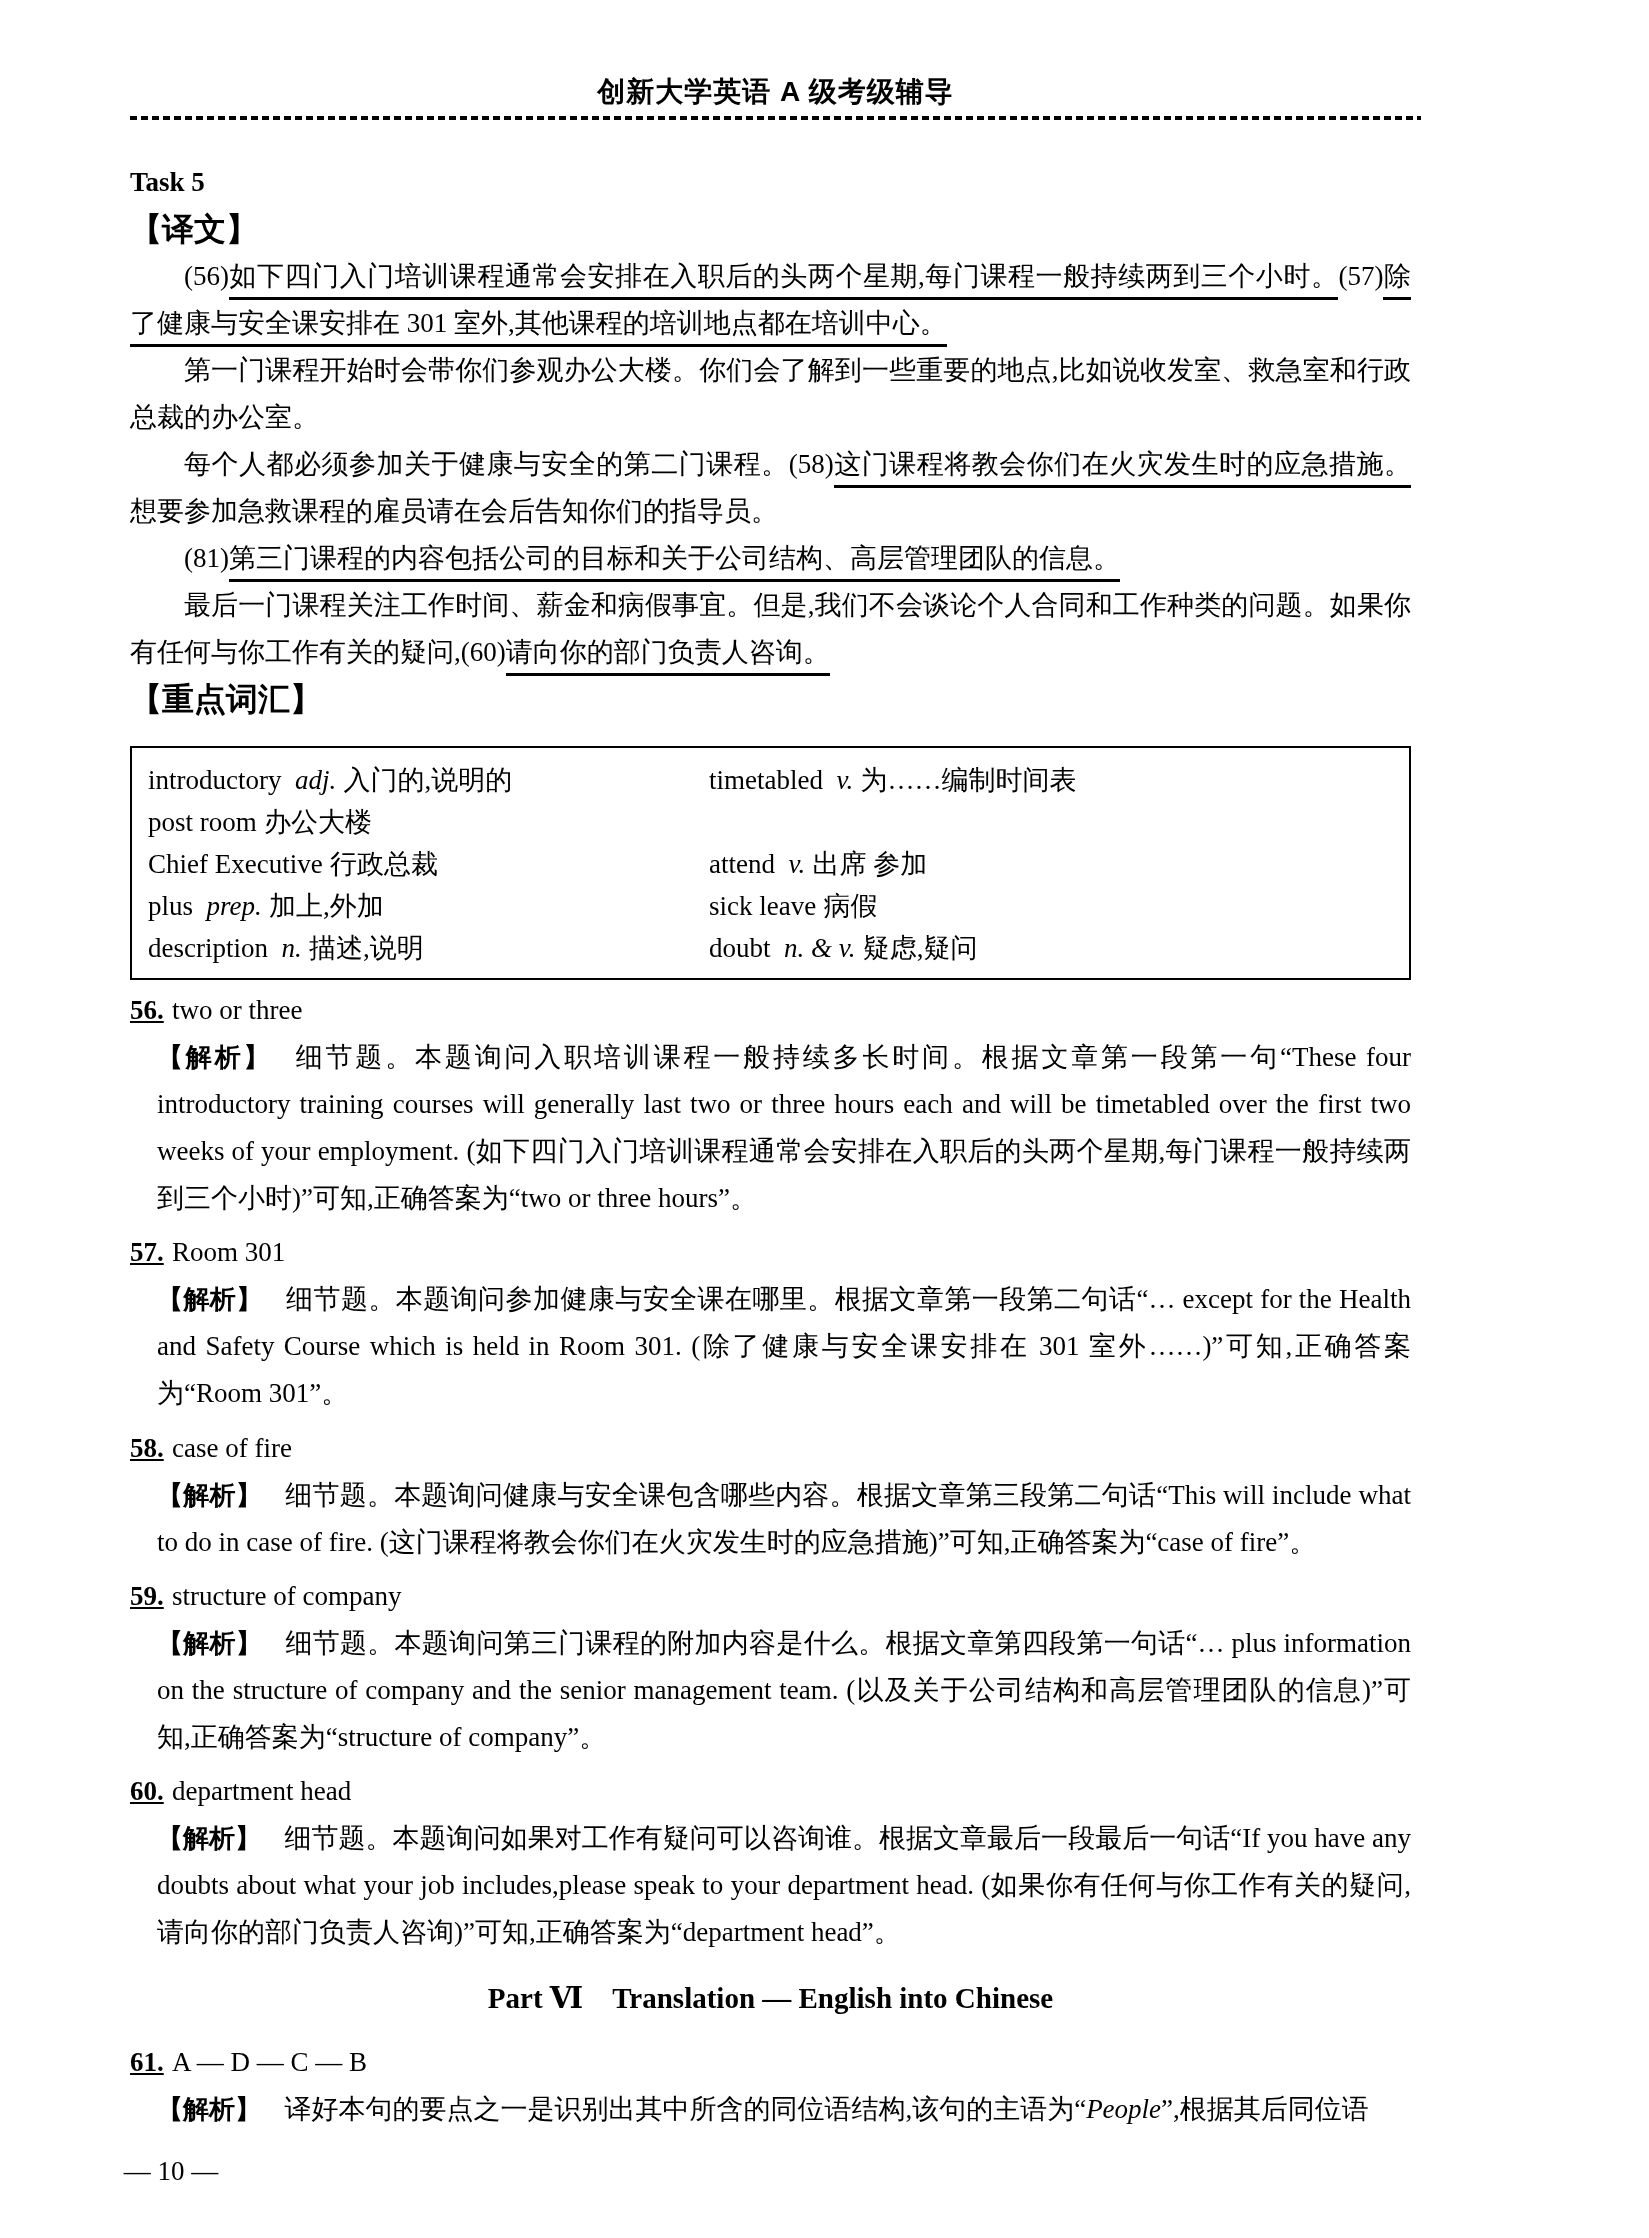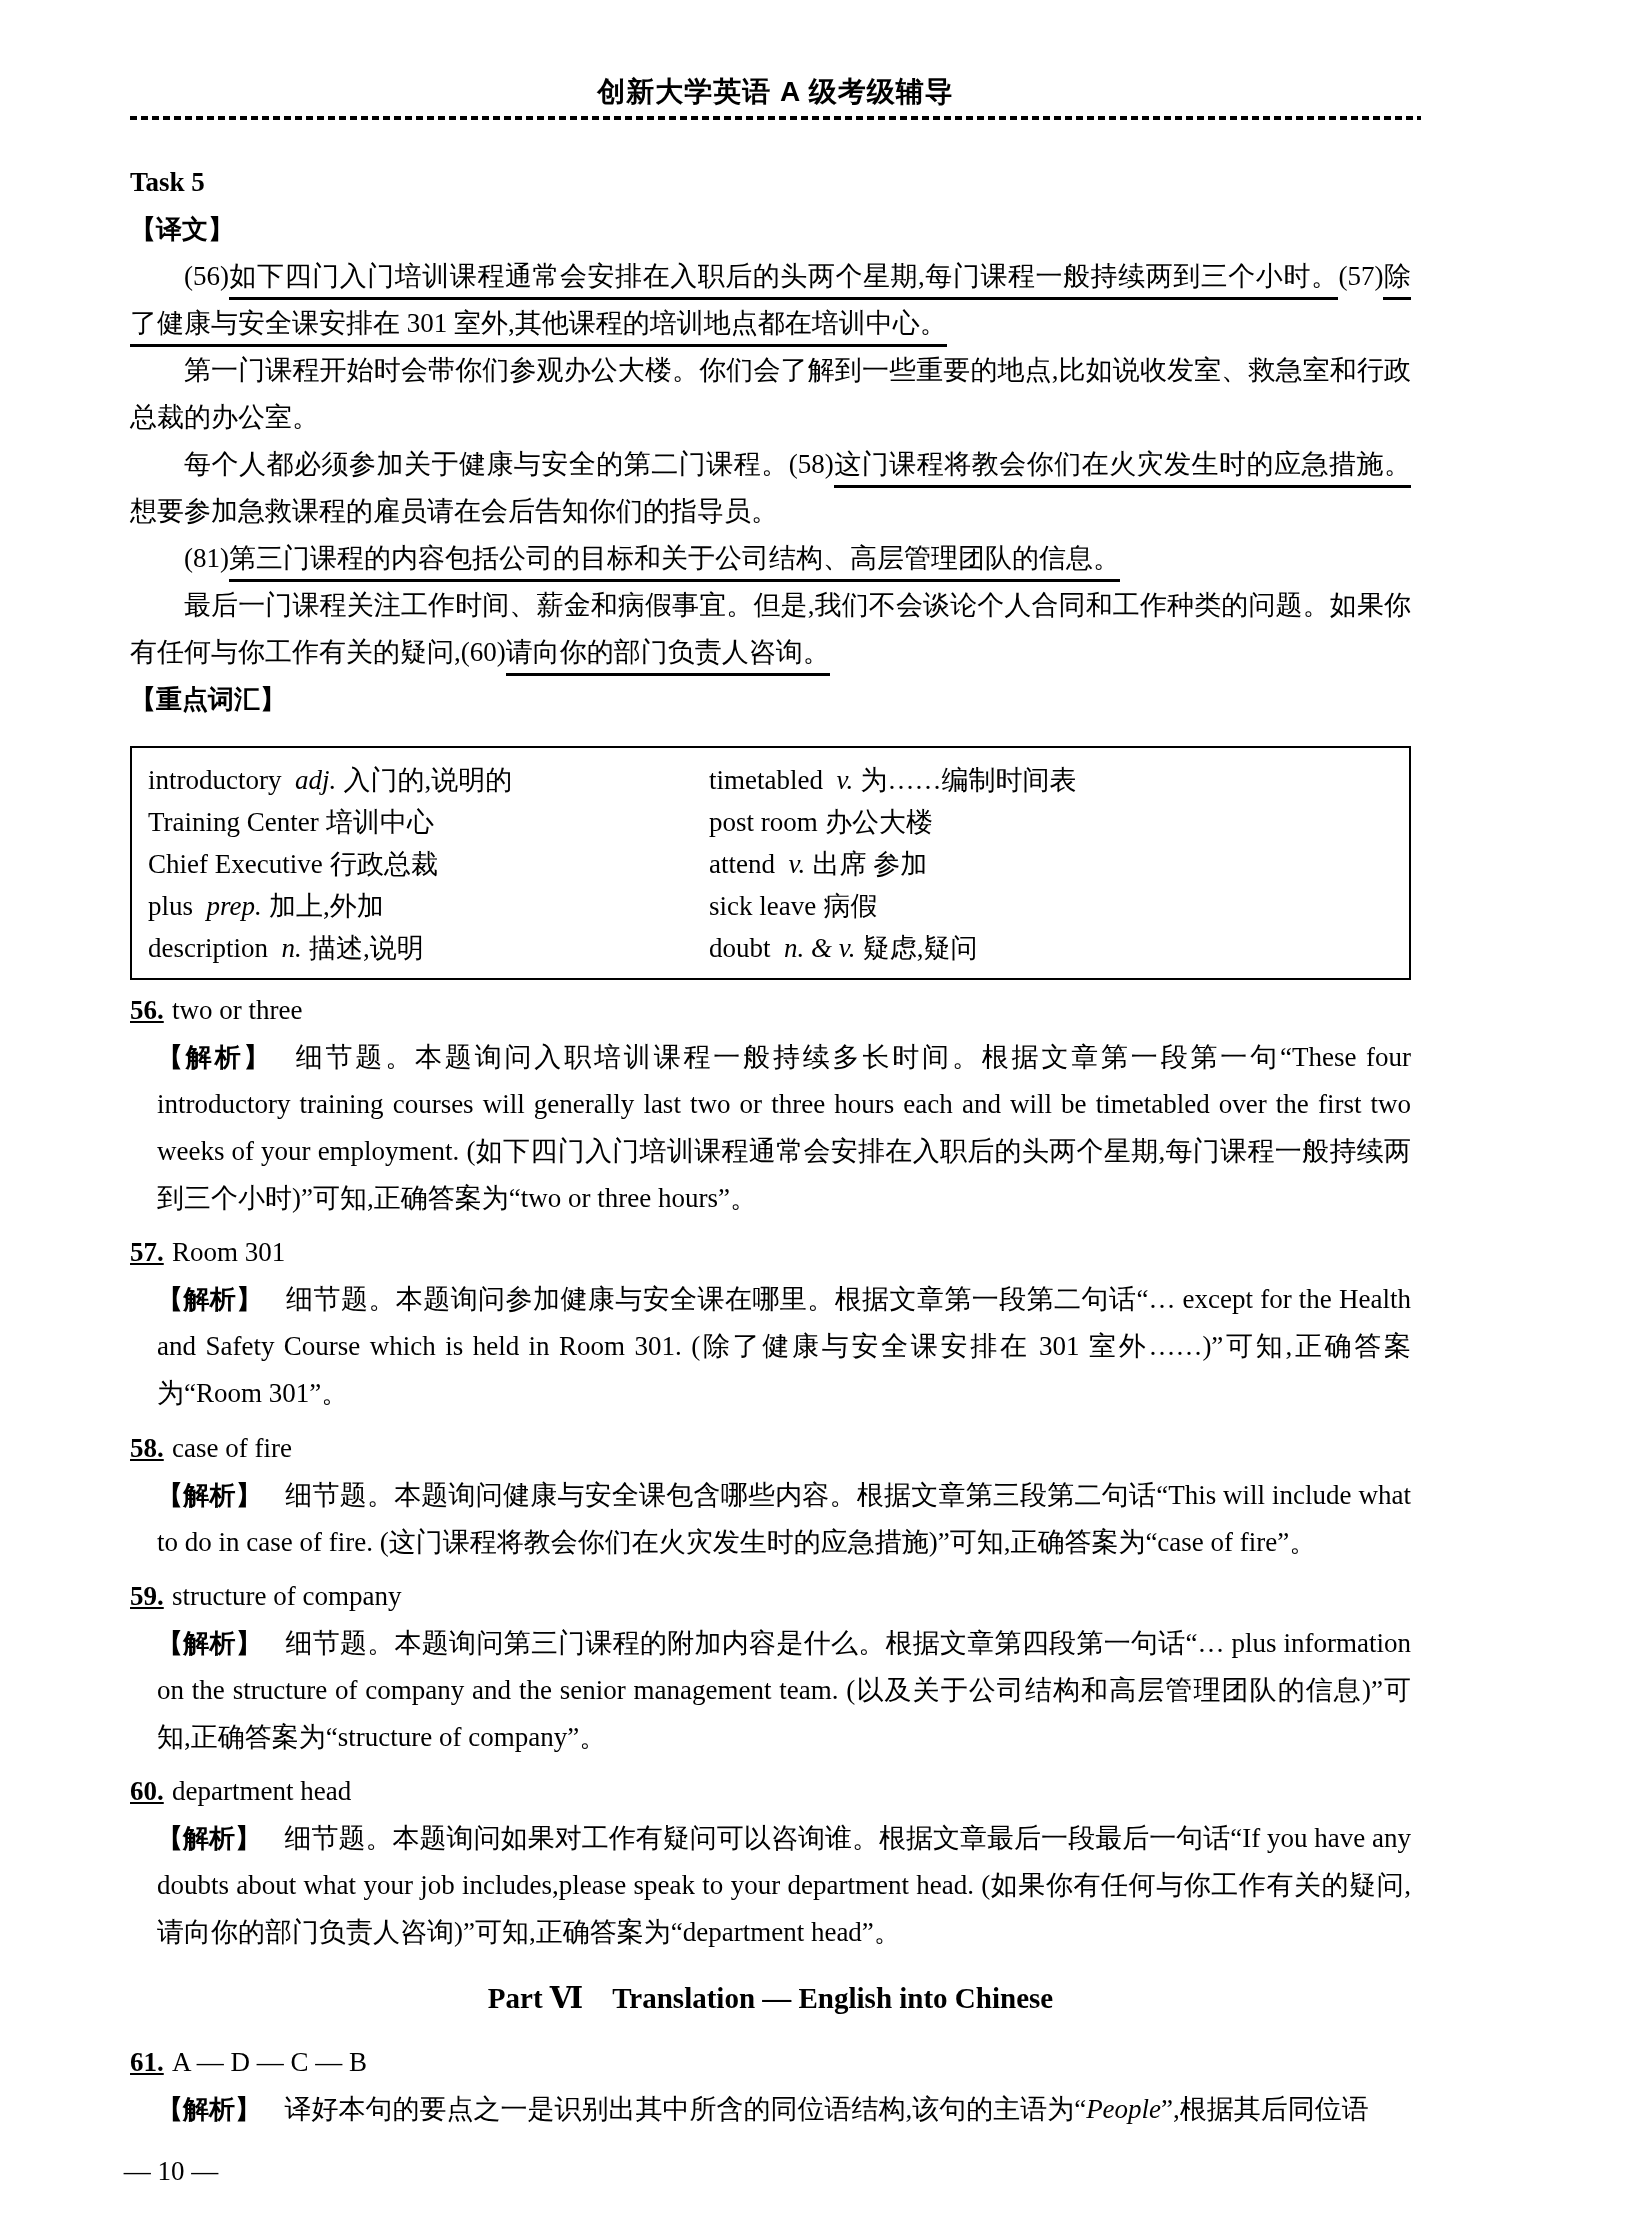--- a/index.html
+++ b/index.html
@@ -31,21 +31,21 @@
   .content { padding:0 140px 0 130px; }
   .task-title {
     margin-top:39px;
     font-weight:bold;
     font-size:27px;
     line-height:47px;
   }
   .sec-label {
     font-family:"Liberation Sans","DejaVu Sans",sans-serif;
     font-weight:bold;
-    font-size:26px;
+    font-size:32px;
     line-height:47px;
   }
   .para {
     text-align:justify;
     text-indent:54px;
   }
   .u {
     border-bottom:3.1px solid #000;
     padding-bottom:6.2px;
   }
@@ -118,21 +118,20 @@
     <p class="para"><span>最后一门课程关注工作时间、薪金和病假事宜。但是,我们不会谈论个人合同和工作种类的问题。如果你有任何与你工作有关的疑问,</span><span>(60)</span><span class="u">请向你的部门负责人咨询。</span></p>
 
     <div class="sec-label">【重点词汇】</div>
 
     <div class="vocab-box">
       <div class="vrow">
         <div><span class="en">introductory</span><i class="pos">adj.</i><span class="zh">入门的,说明的</span></div>
         <div><span class="en">timetabled</span><i class="pos">v.</i><span class="zh">为……编制时间表</span></div>
       </div>
       <div class="vrow">
-        <div><span class="en">Training Center</span><span class="zh">培训中心</span></div>
         <div><span class="en">post room</span><span class="zh">办公大楼</span></div>
       </div>
       <div class="vrow">
         <div><span class="en">Chief Executive</span><span class="zh">行政总裁</span></div>
         <div><span class="en">attend</span><i class="pos">v.</i><span class="zh">出席 参加</span></div>
       </div>
       <div class="vrow">
         <div><span class="en">plus</span><i class="pos">prep.</i><span class="zh">加上,外加</span></div>
         <div><span class="en">sick leave</span><span class="zh">病假</span></div>
       </div>

